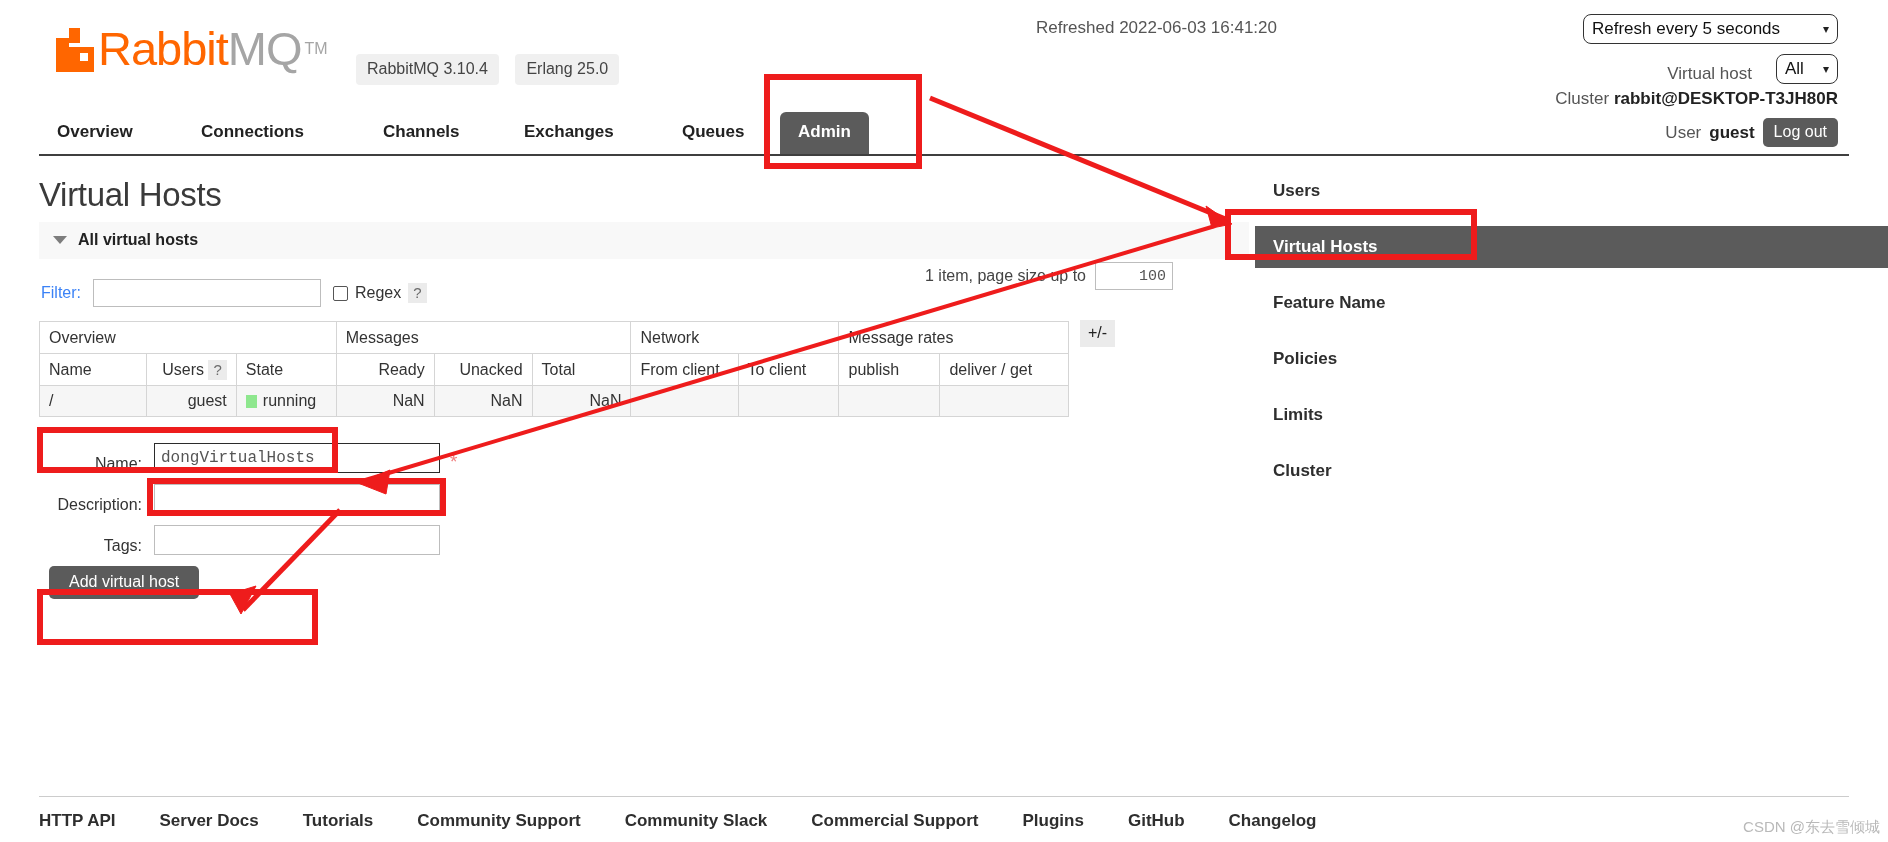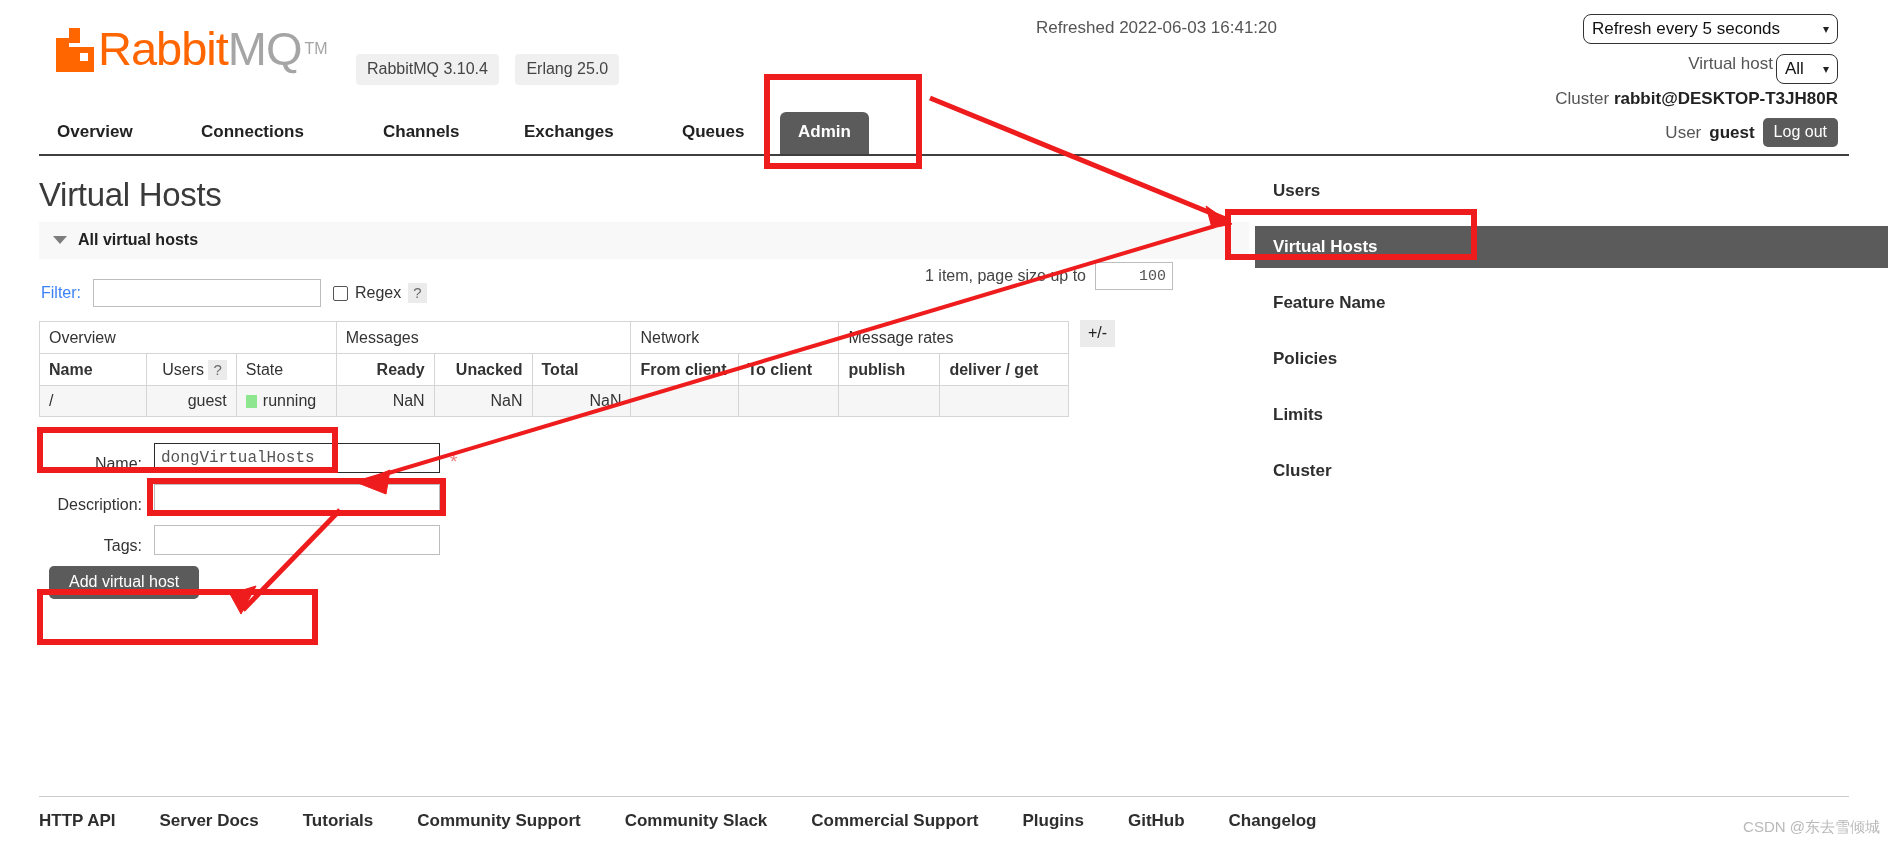--- a/index.html
+++ b/index.html
@@ -77,21 +77,21 @@
     font-family: "Liberation Sans", sans-serif;
     height: 30px;
     display: inline-flex; align-items: center;
   }
   #refresh-select {
     position: absolute; right: 50px; top: 14px;
     width: 255px; justify-content: space-between;
   }
   #vhost-row {
     position: absolute; right: 50px; top: 54px;
-    display: flex; align-items: flex-start; gap: 3px;
+    display: flex; align-items: flex-end; gap: 24px;
     font-size: 17px; color: #555;
     white-space: nowrap;
   }
   #vhost-select { width: 62px; justify-content: space-between; }
   .chev { font-size: 12px; color: #222; margin-left: 6px; }
 
   #cluster-row {
     position: absolute; right: 50px; top: 89px;
     font-size: 17px; color: #555; white-space: nowrap;
   }
@@ -192,21 +192,21 @@
     table-layout: fixed;
   }
   #vh-table td, #vh-table th {
     border: 1px solid #d5d5d5;
     padding: 6px 9px;
     text-align: left;
     font-weight: normal;
   }
   #vh-table thead tr.grp td { background: #ffffff; height: 32px; }
   #vh-table thead tr.cols th { font-weight: normal; height: 32px; }
-  #vh-table thead tr.cols th.b { font-weight: bold; }
+  #vh-table thead tr.cols th.b { font-weight: normal; }
   #vh-table thead tr.cols th.r { text-align: right; }
   #vh-table tbody td { background: #f6f6f6; height: 30px; color: #333; }
   #vh-table tbody td.r { text-align: right; }
   .run-dot {
     display: inline-block; width: 11px; height: 13px;
     background: #8ee78e; margin-right: 6px; vertical-align: -2px;
   }
   #plusminus {
     position: absolute; left: 1080px; top: 320px;
     background: #ebebeb; color: #222; font-size: 16px;

